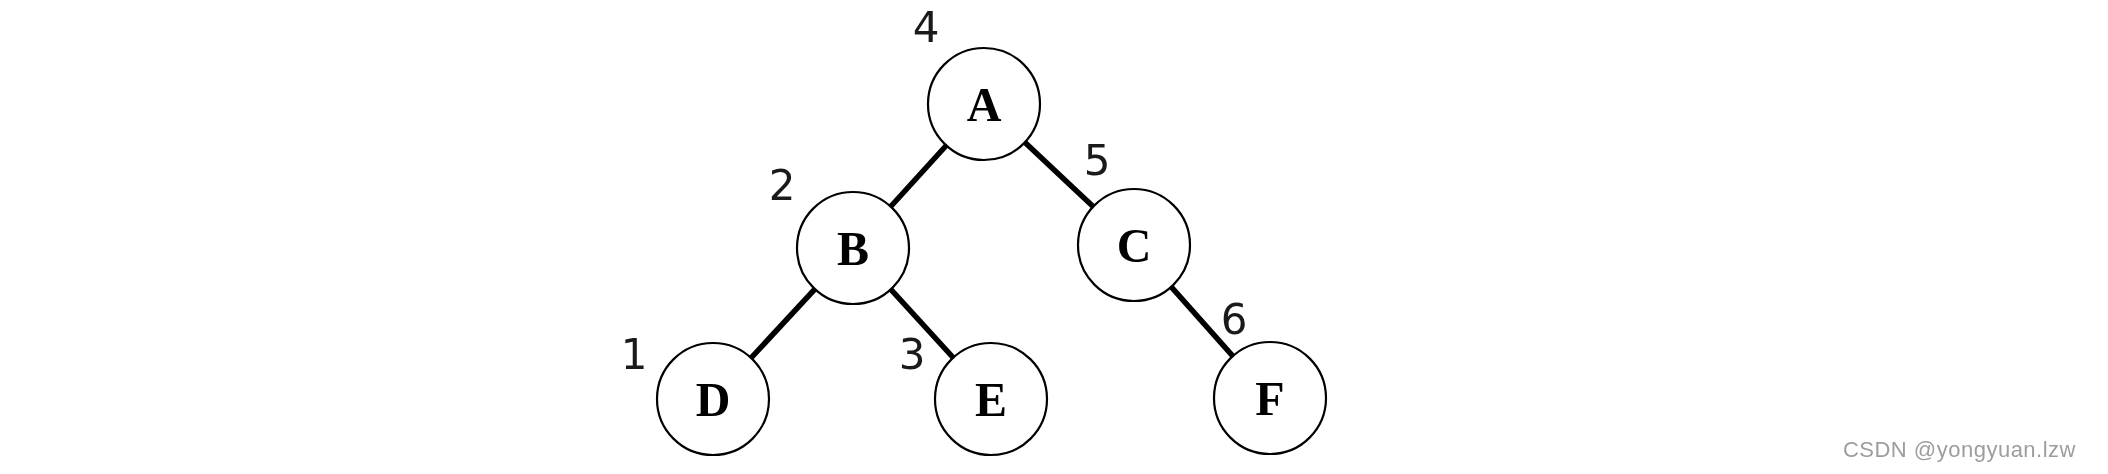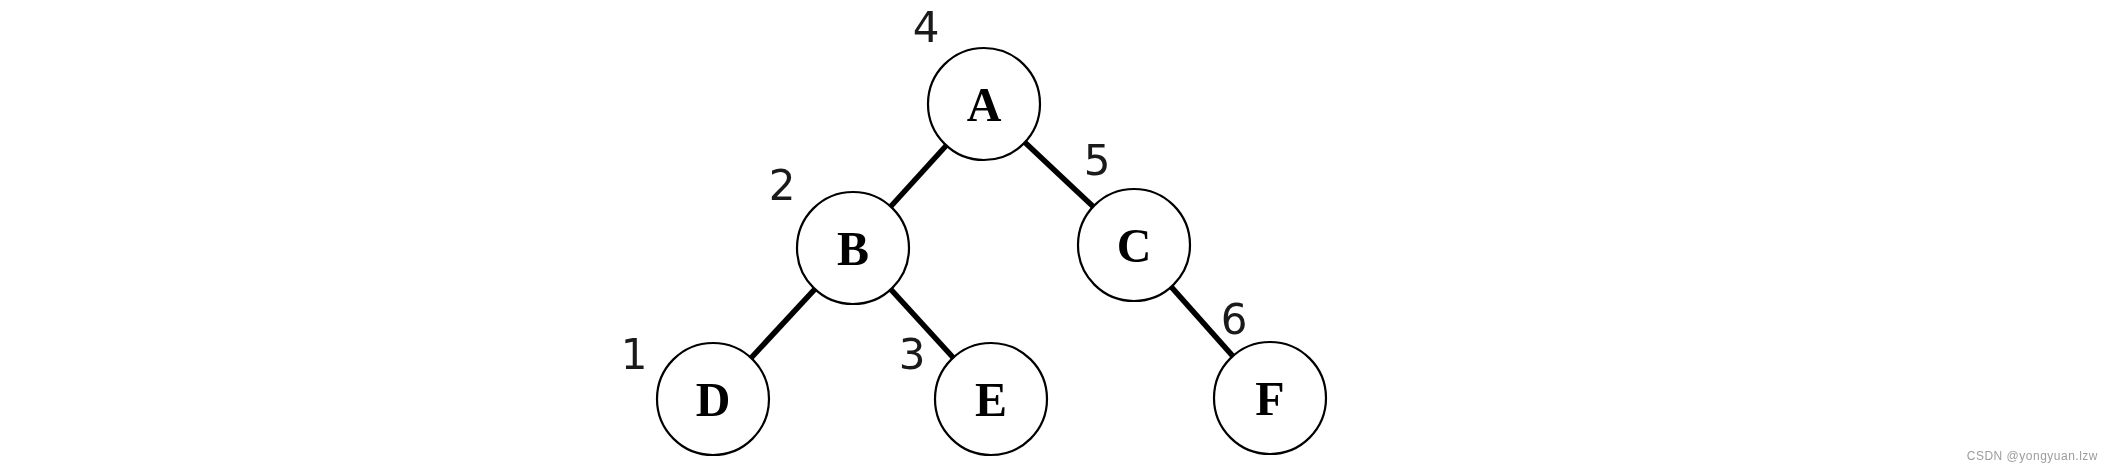--- a/index.html
+++ b/index.html
@@ -40,24 +40,24 @@
     text-anchor: middle;
   }
   .order-label {
     font-family: "DejaVu Sans", sans-serif;
     font-size: 42px;
     fill: #1a1a1a;
     text-anchor: middle;
   }
   .watermark {
     position: absolute;
-    right: 10px;
+    right: 32px;
     bottom: 11px;
     font-family: "Liberation Sans", sans-serif;
-    font-size: 12px;
+    font-size: 22px;
     color: #9d9d9d;
     letter-spacing: 0.5px;
     white-space: nowrap;
     text-align: right;
   }
 </style>
 </head>
 <body>
 
 <div class="canvas">

